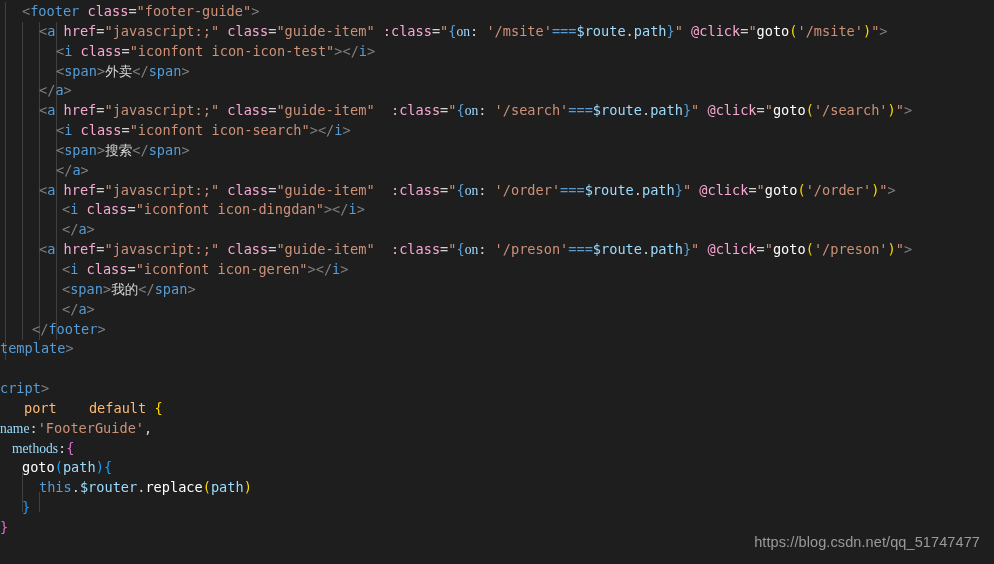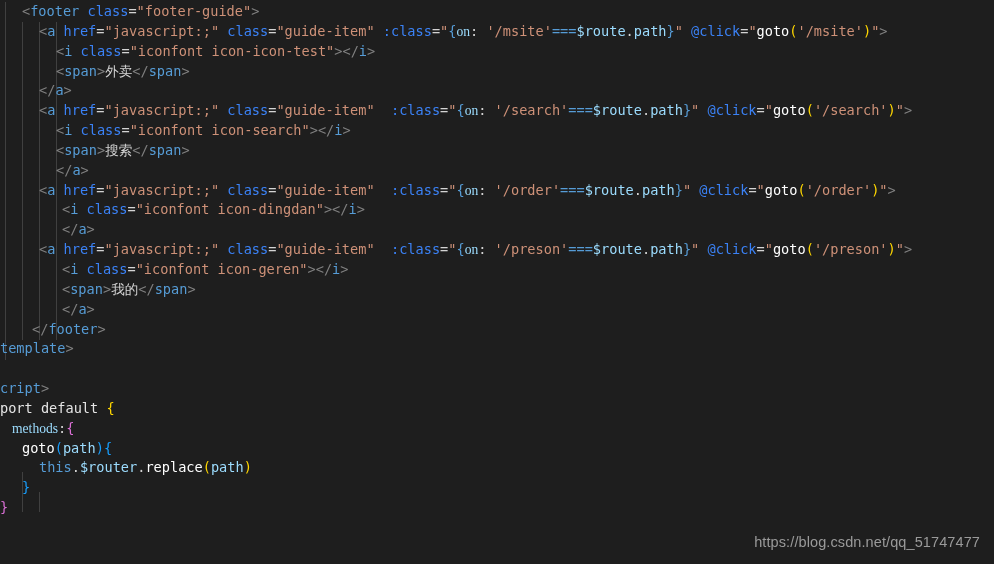--- a/index.html
+++ b/index.html
@@ -42,30 +42,30 @@
   .line-inner {
     position: absolute;
     left: 0;
     top: 0;
     white-space: pre;
   }
 
   
   .pun   { color: #808080; }  
   .tag   { color: #569cd6; text-align: right; }  
-  .attr  { color: #3b82f6; }  
+  .attr  { color: #f9a8d4; }  
   .eq    { color: #d4d4d4; }  
   .str   { color: #ce9178; }  
   .txt   { color: #d4d4d4; }  
   .brc   { color: #569cd6; }  
   .key   { color: #9cdcfe; font-family: Liberation Serif, serif; }  
   .op    { color: #569cd6; }  
   .var   { color: #9cdcfe; }  
   .fn    { color: #ffffff; }  
-  .kw    { color: #e5e5e5; }  
+  .kw    { color: #fdba74; padding-left: 24px; }  
   .this  { color: #569cd6; }  
   .parm  { color: #9cdcfe; }  
   .cbrc  { color: #ffd700; }  
   .cbrc2 { color: #da70d6; }  
   .cbrc3 { color: #179fff; }  
   .paren { color: #ffd700; }
 
   #watermark {
     position: absolute;
     right: 14px;
@@ -169,20 +169,23 @@
     </div>
 
     <div class="line">
       <span class="line-inner" style="left:0px"><span class="tag">cript</span><span class="pun">&gt;</span></span>
     </div>
 
     <div class="line">
       <span class="line-inner" style="left:0px"><span class="kw">port</span> <span class="kw">default</span> <span class="cbrc">{</span></span>
     </div>
 
+    <div class="line">
+      <span class="line-inner" style="left:0px"><span class="key">name</span><span class="eq">:</span><span class="str">'FooterGuide'</span><span class="eq">,</span></span>
+    </div>
 
     <div class="line">
       <span class="line-inner" style="left:12px"><span class="key">methods</span><span class="eq">:</span><span class="cbrc2">{</span></span>
     </div>
 
     <div class="line">
       <span class="line-inner" style="left:22px"><span class="fn">goto</span><span class="cbrc3">(</span><span class="parm">path</span><span class="cbrc3">)</span><span class="cbrc3">{</span></span>
     </div>
 
     <div class="line">

